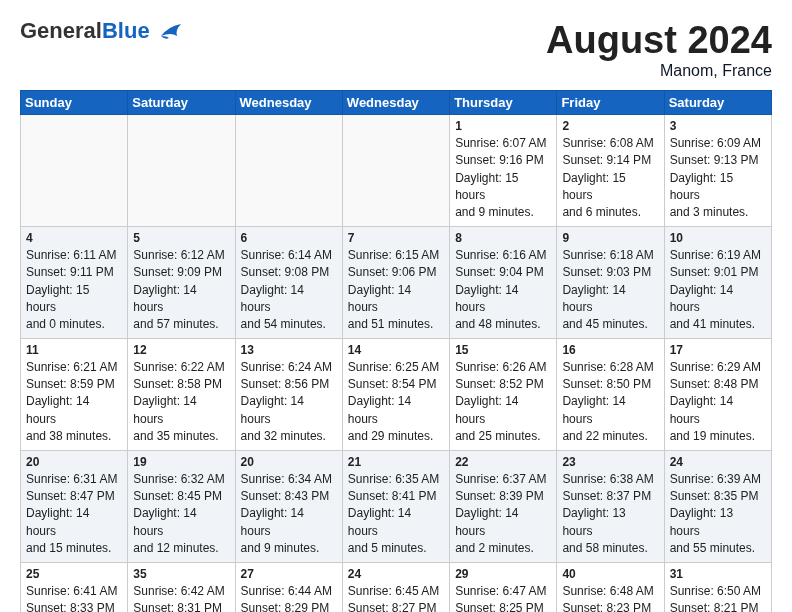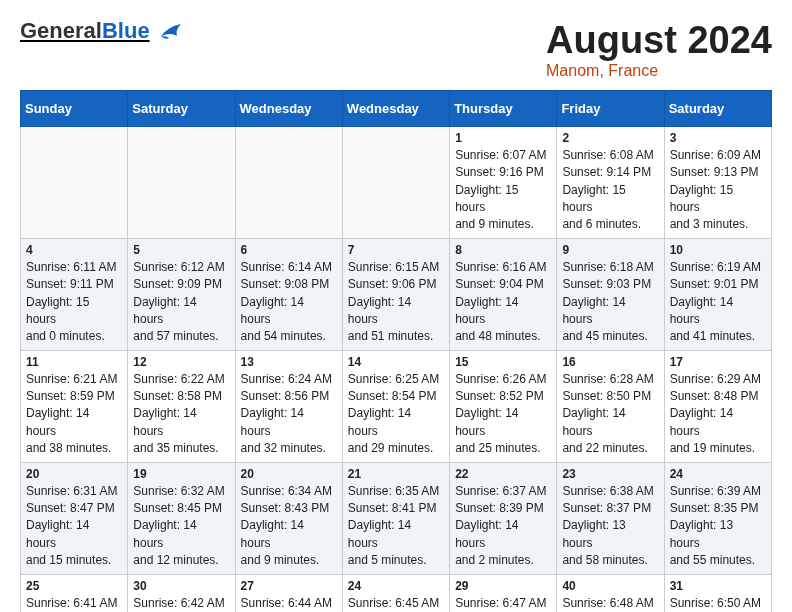--- a/index.html
+++ b/index.html
@@ -18,46 +18,45 @@
     }
     .logo {
       display: flex;
       flex-direction: column;
       align-items: flex-start;
     }
     .logo-row {
       display: flex;
       align-items: center;
       gap: 3px;
-      text-decoration: underline;
     }
     .title-block {
-      text-align: left;
+      text-align: right;
     }
     .month-title {
       font-size: 38px;
       font-weight: bold;
       color: #222;
       line-height: 1.1;
     }
     .location {
       font-size: 16px;
-      color: #c2410c;
+      color: #0f172a;
     }
     .calendar {
       width: 100%;
       border-collapse: collapse;
       border: 1px solid #ccc;
     }
     .calendar th {
       background-color: #1565c0;
       color: #fff;
       font-size: 13px;
       font-weight: bold;
-      padding: 10px 4px;
+      padding: 4px 4px;
       text-align: left;
       border: 1px solid #1256a8;
     }
     .calendar td {
       width: calc(100%/7);
       vertical-align: top;
       padding: 4px 5px;
       border: 1px solid #ccc;
       font-size: 10.5px;
       color: #222;
@@ -240,21 +239,21 @@
           <span class="day-num">24</span>
           <div class="day-info">Sunrise: 6:39 AM<br>Sunset: 8:35 PM<br>Daylight: 13 hours<br>and 55 minutes.</div>
         </td>
       </tr>
       <tr>
         <td>
           <span class="day-num">25</span>
           <div class="day-info">Sunrise: 6:41 AM<br>Sunset: 8:33 PM<br>Daylight: 13 hours<br>and 52 minutes.</div>
         </td>
         <td>
-          <span class="day-num">30</span>
+          <span class="day-num">35</span>
           <div class="day-info">Sunrise: 6:42 AM<br>Sunset: 8:31 PM<br>Daylight: 13 hours<br>and 48 minutes.</div>
         </td>
         <td>
           <span class="day-num">27</span>
           <div class="day-info">Sunrise: 6:44 AM<br>Sunset: 8:29 PM<br>Daylight: 13 hours<br>and 45 minutes.</div>
         </td>
         <td>
           <span class="day-num">24</span>
           <div class="day-info">Sunrise: 6:45 AM<br>Sunset: 8:27 PM<br>Daylight: 13 hours<br>and 41 minutes.</div>
         </td>

